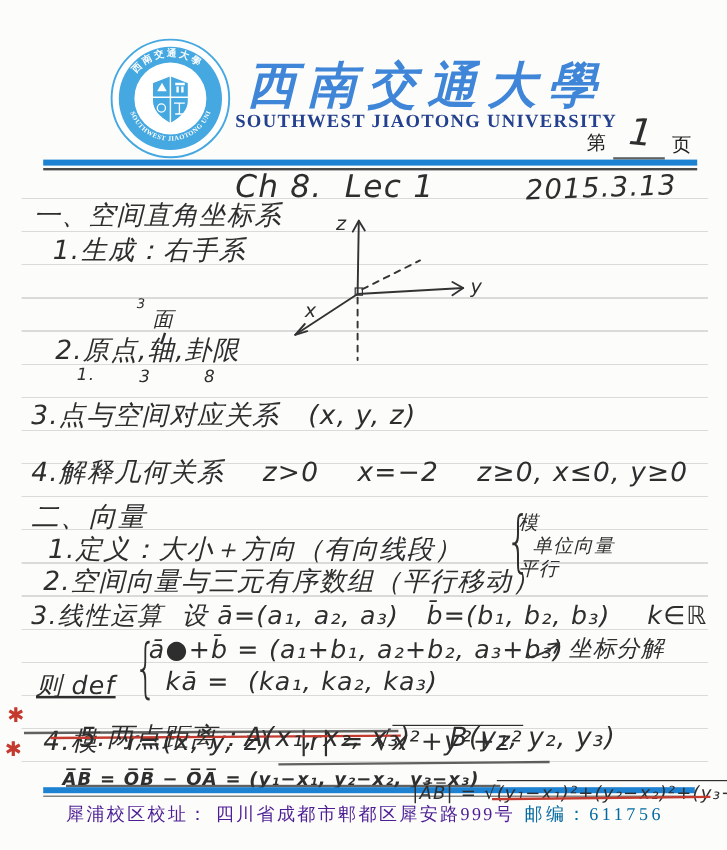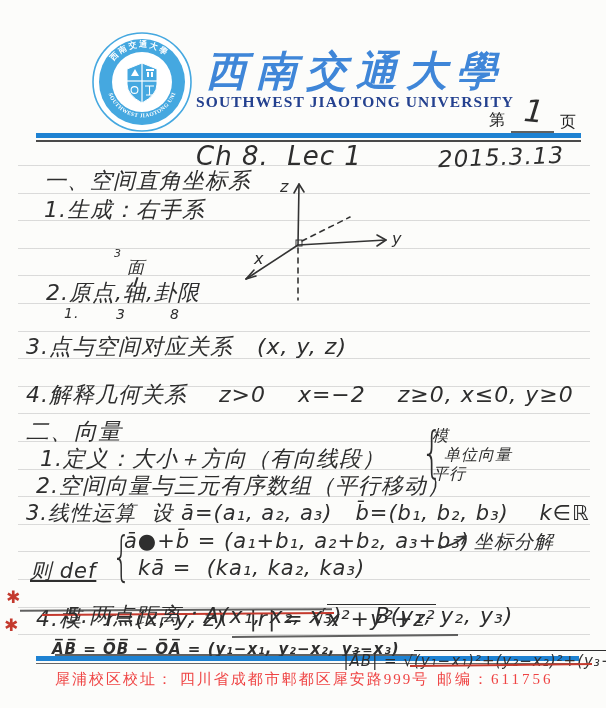--- a/index.html
+++ b/index.html
@@ -54,21 +54,21 @@
 
 <div class="abs" style="left:36px;top:133px;width:545px;height:5px;background:#1e82d2;"></div>
 <div class="abs" style="left:36px;top:140px;width:545px;height:1.6px;background:#4a4a4a;"></div>
 
 <div class="abs" style="left:18px;top:165px;width:572px;height:496px;opacity:.6;
             background:repeating-linear-gradient(to bottom,#c4c4c4 0,#c4c4c4 1px,transparent 1px,transparent 27.6px);"></div>
 
 <div class="abs hw" style="left:196px;top:143px;font-size:26px;">Ch 8.  Lec 1</div>
 <div class="abs hw" style="left:438px;top:146px;font-size:23px;transform:rotate(-2deg);">2015.3.13</div>
 
-<div class="abs hw" style="left:44px;top:170px;font-size:22px;">一、空间直角坐标系</div>
+<div class="abs hw" style="left:28px;top:170px;font-size:22px;">一、空间直角坐标系</div>
 <div class="abs hw" style="left:44px;top:199px;font-size:22px;">1.生成：右手系</div>
 
 <svg class="abs" style="left:230px;top:170px;" width="180" height="142" viewBox="0 0 180 142">
   <g stroke="#333" stroke-width="1.6" fill="none" stroke-linecap="round">
     <path d="M 68 75 L 69 14"></path>
     <path d="M 69 14 L 64 23 M 69 14 L 74 22"></path>
     <path d="M 68 75 L 156 70"></path>
     <path d="M 156 70 L 147 65 M 156 70 L 147 76"></path>
     <path d="M 68 75 L 16 109"></path>
     <path d="M 16 109 L 26 106 M 16 109 L 24 100"></path>
@@ -129,14 +129,14 @@
 <div class="abs hw" style="left:52px;top:642px;font-size:15px;font-weight:bold;">A̅B̅ = O̅B̅ − O̅A̅ = (y₁−x₁, y₂−x₂, y₃−x₃)</div>
 <div class="abs uline" style="left:55px;top:654px;width:362px;"></div>
 <div class="abs hw" style="left:332px;top:639px;font-size:15px;z-index:3;">
   <span>|A̅B̅| = </span><span>√</span><span class="radicand">(y₁−x₁)²+(y₂−x₂)²+(y₃−x₃)²</span>
 </div>
 <div class="abs uline-red" style="left:410px;top:664px;width:182px;transform:rotate(-0.6deg);z-index:3;"></div>
 
 <div class="abs" style="left:36px;top:656px;width:543px;height:5px;background:#1e82d2;z-index:2;"></div>
 <div class="abs" style="left:36px;top:662.5px;width:543px;height:1.4px;background:#666;z-index:2;"></div>
 
-<div class="abs print" style="left:55px;top:672px;font-size:15px;letter-spacing:2px;font-family:'Liberation Serif',serif;color:#ef4444;">犀浦校区校址： 四川省成都市郫都区犀安路999号</div>
-<div class="abs print" style="left:437px;top:672px;font-size:15px;letter-spacing:3px;font-family:'Liberation Serif',serif;color:#ef4444;">邮编：611756</div>
+<div class="abs print" style="left:55px;top:672px;font-size:15px;letter-spacing:2px;font-family:'Liberation Serif',serif;color:#4c1d95;">犀浦校区校址： 四川省成都市郫都区犀安路999号</div>
+<div class="abs print" style="left:437px;top:672px;font-size:15px;letter-spacing:3px;font-family:'Liberation Serif',serif;color:#0369a1;">邮编：611756</div>
 
 </body></html>

